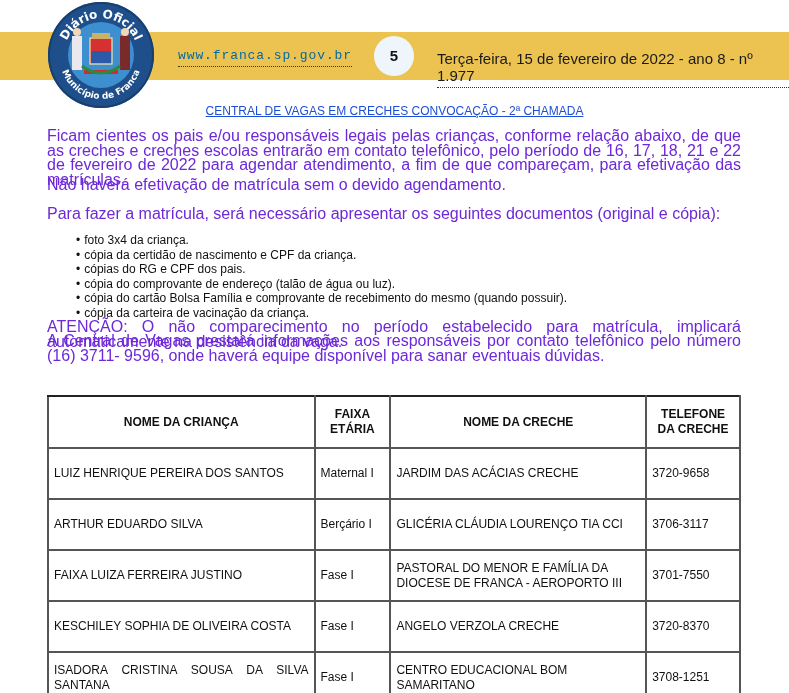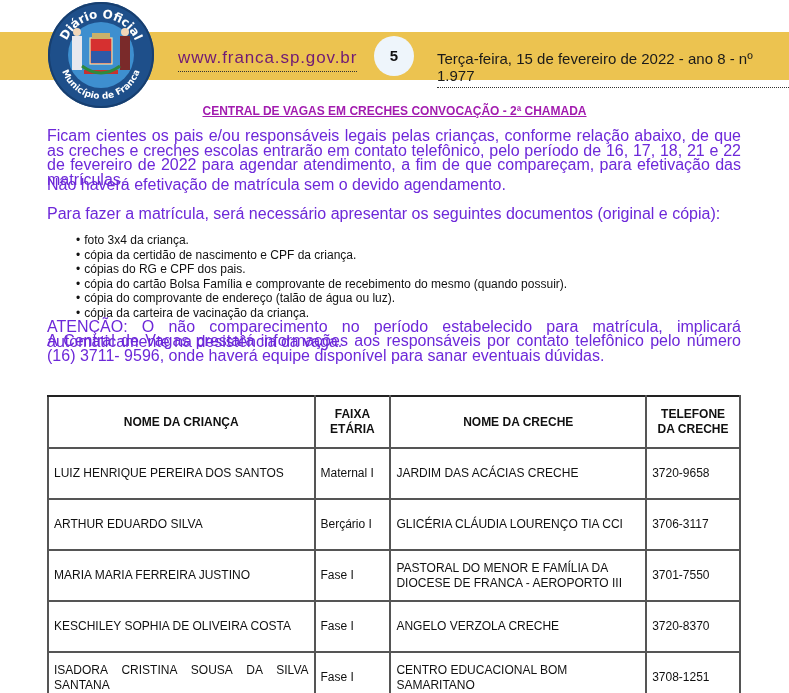--- a/index.html
+++ b/index.html
@@ -10,34 +10,34 @@
     .band {
       position: absolute; left: 0; top: 32px; width: 789px; height: 48px;
       background: #ecc350;
     }
     .logo {
       position: absolute; left: 48px; top: 2px; width: 106px; height: 106px;
       border-radius: 50%; background: #1e4f8a; box-shadow: 0 0 0 2px #173f70 inset;
     }
     .logo svg { position: absolute; left: 0; top: 0; }
     .site-link {
-      position: absolute; left: 178px; top: 48px; font-size: 17px; letter-spacing: 0.9px;
-      color: #701a75; border-bottom: 1px dotted #333; padding-bottom: 3px;
+      position: absolute; left: 178px; top: 48px; font-size: 13px; letter-spacing: 0.9px;
+      color: #0369a1; border-bottom: 1px dotted #333; padding-bottom: 3px; font-family: Liberation Mono, monospace;
     }
     .page-num {
       position: absolute; left: 374px; top: 36px; width: 40px; height: 40px; border-radius: 50%;
       background: #eef5fb; text-align: center; line-height: 40px; font-weight: bold; font-size: 15px;
     }
     .date-line {
       position: absolute; left: 437px; top: 50px; font-size: 15px; color: #1a1a1a;
       border-bottom: 1px dotted #333; padding-bottom: 3px;
     }
     .title {
       position: absolute; left: 0; width: 789px; top: 104px; text-align: center;
-      font-size: 12px; text-decoration: underline; color: #a21caf; font-weight: bold;
+      font-size: 12px; text-decoration: underline; color: #1d4ed8;
     }
     .para { position: absolute; left: 47px; width: 694px; font-size: 16px; line-height: 14.5px; color: #6d28d9; text-align: justify; }
     .p1 { top: 129px; }
     .p2 { top: 178px; }
     .docs-intro { top: 207px; }
     ul.docs { position: absolute; left: 64px; top: 221px; margin: 12px; padding: 0; list-style: none; font-size: 12px; line-height: 14.6px; }
     ul.docs li::before { content: "\2022"; margin-right: 4px; }
     .attn { top: 320px; }
     .central { top: 334px; }
     table.conv {
@@ -91,22 +91,22 @@
 <div class="title">CENTRAL DE VAGAS EM CRECHES CONVOCAÇÃO - 2ª CHAMADA</div>
 
 <div class="para p1">Ficam cientes os pais e/ou responsáveis legais pelas crianças, conforme relação abaixo, de que as creches e creches escolas entrarão em contato telefônico, pelo período de 16, 17, 18, 21 e 22 de fevereiro de 2022 para agendar atendimento, a fim de que compareçam, para efetivação das matrículas.</div>
 <div class="para p2">Não haverá efetivação de matrícula sem o devido agendamento.</div>
 
 <div class="para docs-intro">Para fazer a matrícula, será necessário apresentar os seguintes documentos (original e cópia):</div>
 <ul class="docs">
   <li>foto 3x4 da criança.</li>
   <li>cópia da certidão de nascimento e CPF da criança.</li>
   <li>cópias do RG e CPF dos pais.</li>
+  <li>cópia do comprovante de endereço (talão de água ou luz).</li>
   <li>cópia do cartão Bolsa Família e comprovante de recebimento do mesmo (quando possuir).</li>
-  <li>cópia do comprovante de endereço (talão de água ou luz).</li>
   <li>cópia da carteira de vacinação da criança.</li>
 </ul>
 
 <div class="para attn">ATENÇÃO: O não comparecimento no período estabelecido para matrícula, implicará automaticamente na desistência da vaga.</div>
 <div class="para central">A Central de Vagas prestará informações aos responsáveis por contato telefônico pelo número (16) 3711- 9596, onde haverá equipe disponível para sanar eventuais dúvidas.</div>
 
 <table class="conv">
   <tbody>
       <tr>
     <th class="c1">NOME DA CRIANÇA</th>
@@ -120,21 +120,21 @@
     <td>JARDIM DAS ACÁCIAS CRECHE</td>
     <td>3720-9658</td>
   </tr>
   <tr>
     <td>ARTHUR EDUARDO SILVA</td>
     <td>Berçário I</td>
     <td>GLICÉRIA CLÁUDIA LOURENÇO TIA CCI</td>
     <td>3706-3117</td>
   </tr>
   <tr>
-    <td>MARIA MARIA FERREIRA JUSTINO</td>
+    <td>FAIXA LUIZA FERREIRA JUSTINO</td>
     <td>Fase I</td>
     <td>PASTORAL DO MENOR E FAMÍLIA DA DIOCESE DE FRANCA - AEROPORTO III</td>
     <td>3701-7550</td>
   </tr>
   <tr>
     <td>KESCHILEY SOPHIA DE OLIVEIRA COSTA</td>
     <td>Fase I</td>
     <td>ANGELO VERZOLA CRECHE</td>
     <td>3720-8370</td>
   </tr>

